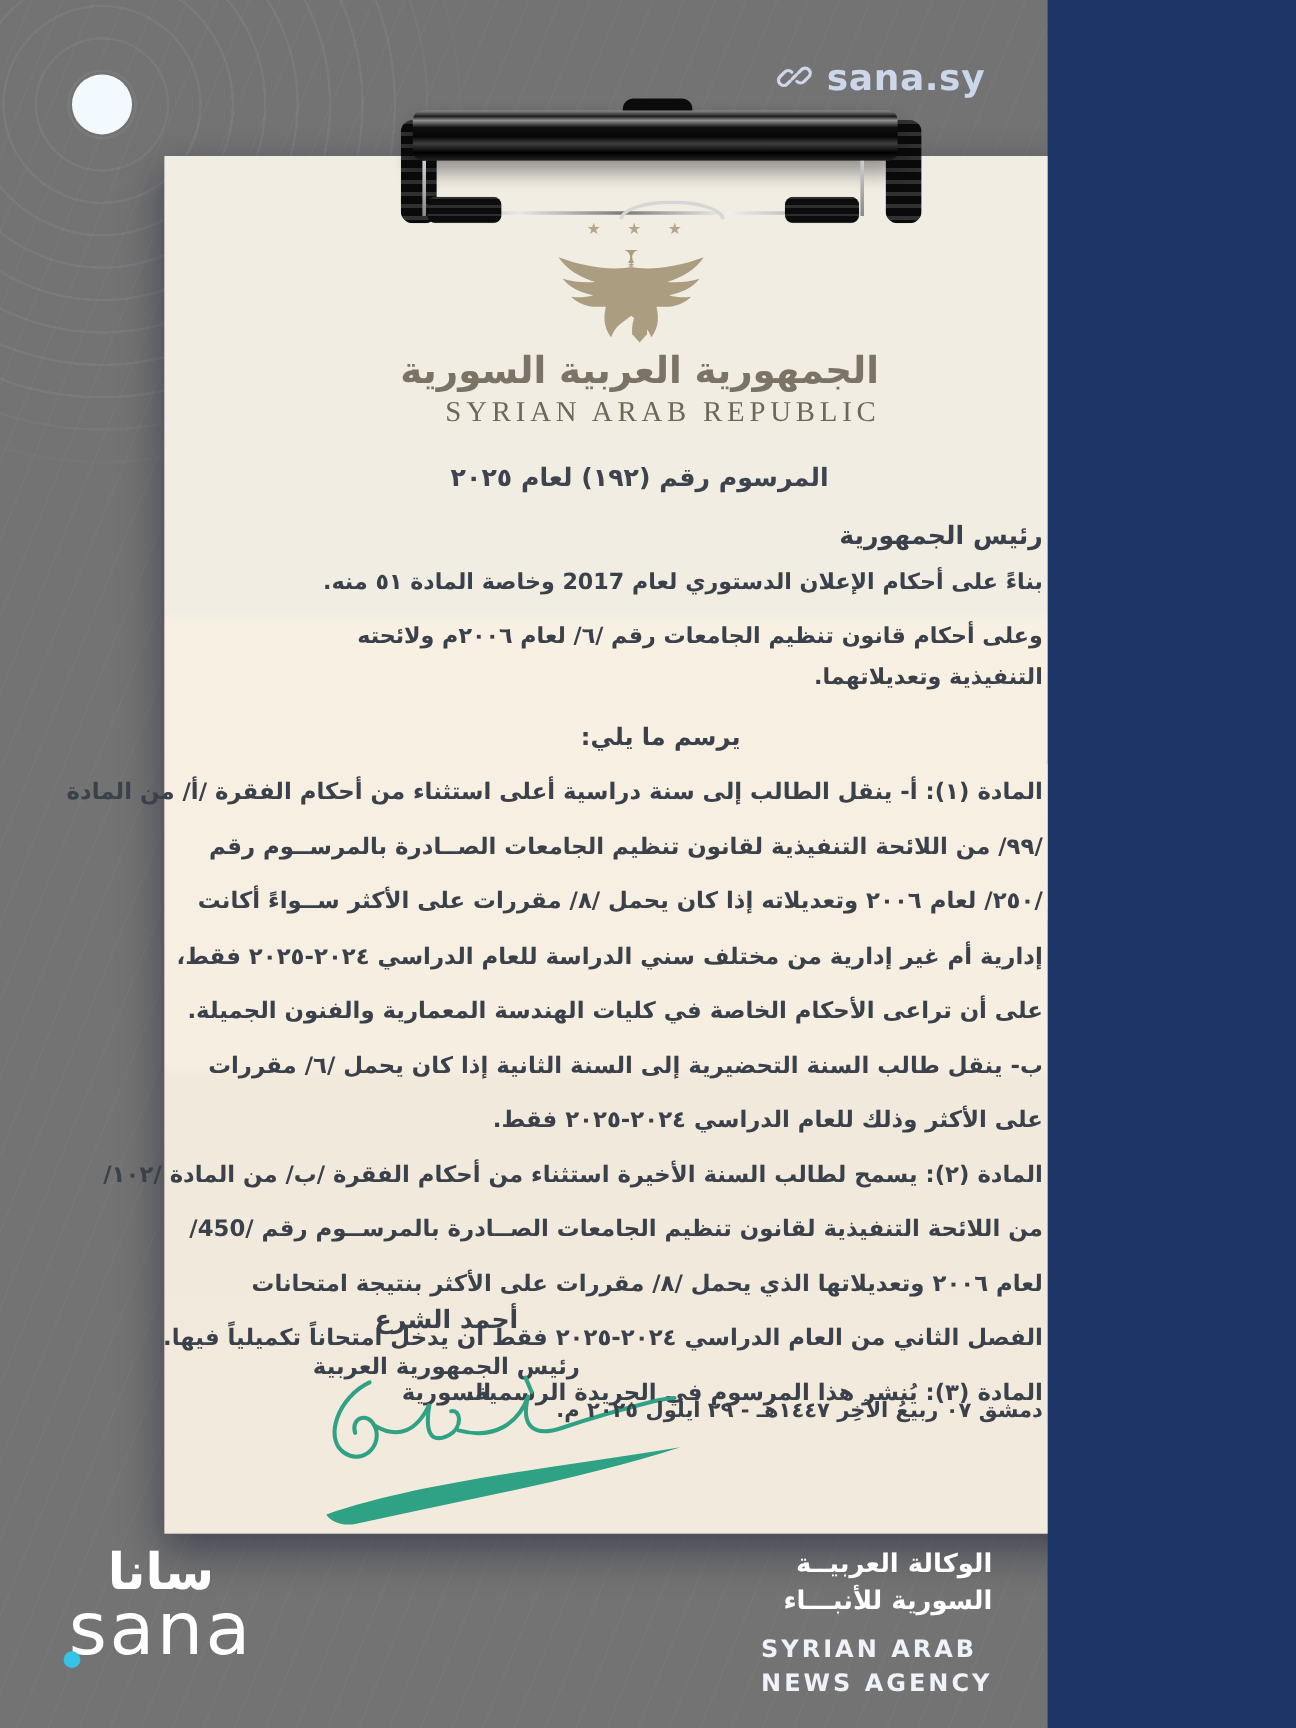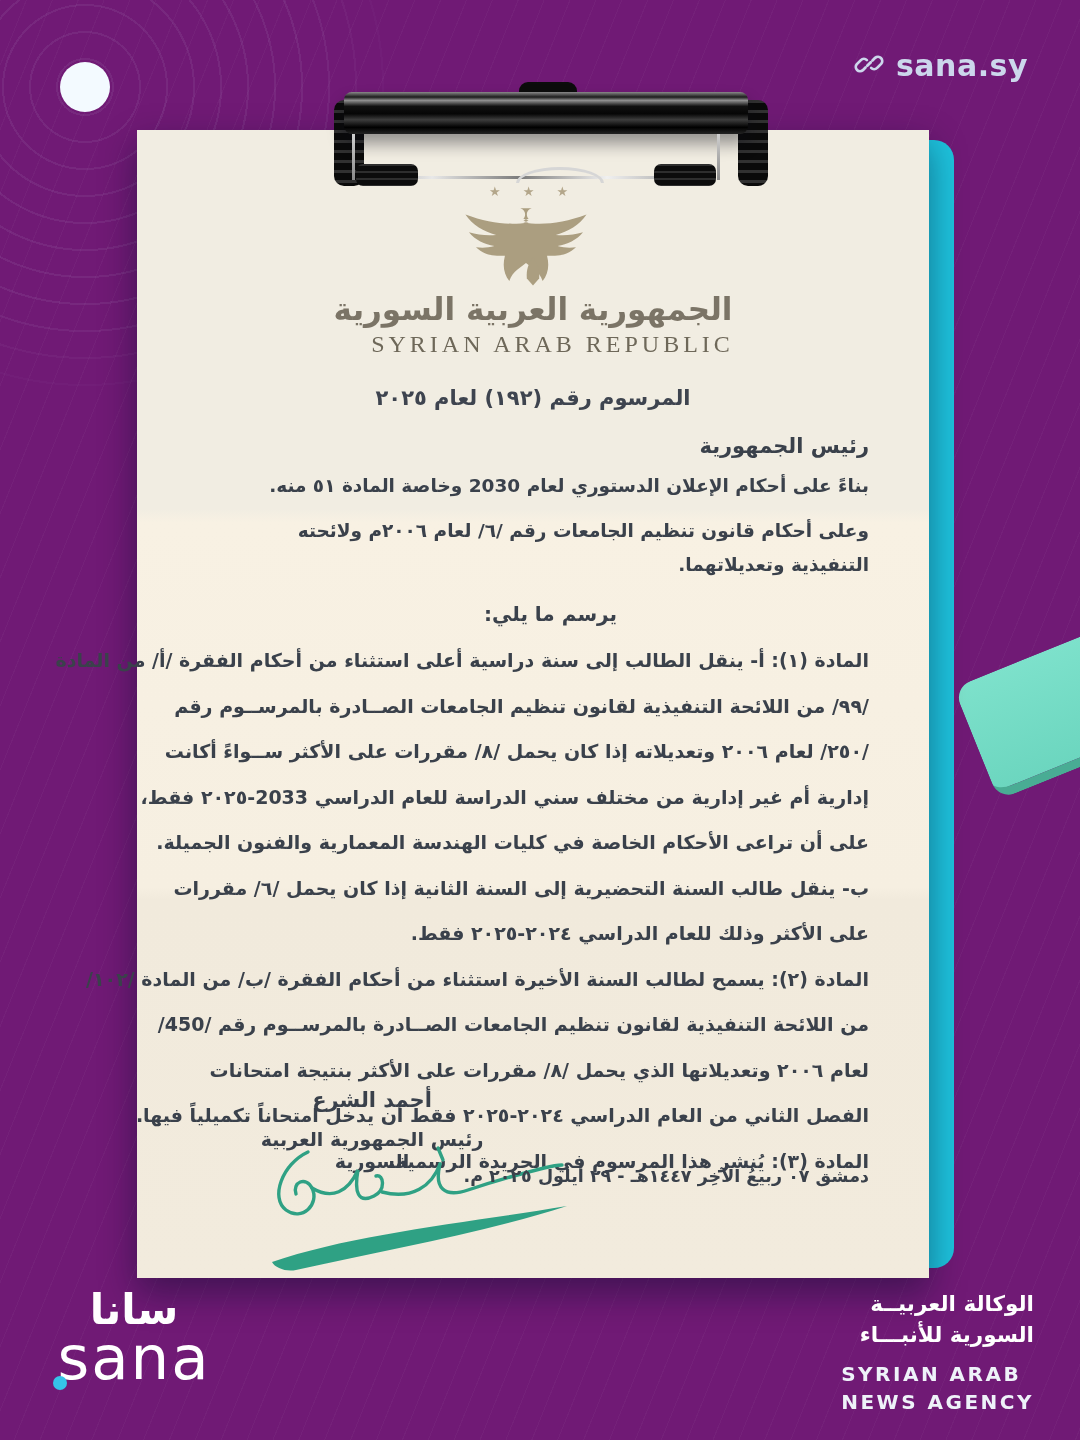--- a/index.html
+++ b/index.html
@@ -1,17 +1,17 @@
 <!DOCTYPE html>
 <html lang="ar"><head>
 <meta charset="utf-8">
 <style>
   html,body{margin:0;padding:0;background:#1d3466;}
-  .canvas{position:relative;width:1080px;height:1440px;overflow:hidden;
-          background:#701a75;font-family:"DejaVu Sans",sans-serif;}
+  .canvas{position:relative;width:857px;height:1440px;overflow:hidden;
+          background:#737373;font-family:"DejaVu Sans",sans-serif;padding-left:16px;}
   
   .bg-lines{position:absolute;inset:0;
     background:repeating-linear-gradient(112deg,rgba(255,255,255,0.030) 0 1px,transparent 1px 24px);}
   .bg-rings{position:absolute;left:0;top:0;width:520px;height:520px;
     background:repeating-radial-gradient(circle at 85px 87px,rgba(215,228,255,0.07) 0 2px,transparent 2px 27px);
     -webkit-mask-image:radial-gradient(circle at 85px 87px,#000 0 230px,transparent 330px);
     mask-image:radial-gradient(circle at 85px 87px,#000 0 230px,transparent 330px);}
   .white-dot{position:absolute;left:60px;top:62px;width:50px;height:50px;border-radius:50%;background:#f3faff;}
   
   .site-link{position:absolute;right:52px;top:48px;display:flex;align-items:center;gap:12px;color:#ccd7ec;}
@@ -104,31 +104,31 @@
         <path d="M100 62c-5 6-8 14-7 24l7 8 7-8c1-10-2-18-7-24z"></path>
       </svg>
       <div class="title-ar">الجمهورية العربية السورية</div>
       <div class="title-en">SYRIAN ARAB REPUBLIC</div>
       <div class="decree">المرسوم رقم (١٩٢) لعام ٢٠٢٥</div>
     </div>
 
     <div class="preamble">
       <div class="pre-head">رئيس الجمهورية</div>
       <div>
-          <div class="line">بناءً على أحكام الإعلان الدستوري لعام 2030 وخاصة المادة ٥١ منه.</div>
+          <div class="line">بناءً على أحكام الإعلان الدستوري لعام 2017 وخاصة المادة ٥١ منه.</div>
           <div class="line">وعلى أحكام قانون تنظيم الجامعات رقم /٦/ لعام ٢٠٠٦م ولائحته التنفيذية وتعديلاتهما.</div>
         </div>
       <div class="enact">يرسم ما يلي:</div>
     </div>
 
     <div class="body-lines">
         <div class="line"><b>المادة (١): أ- </b><span>ينقل الطالب إلى سنة دراسية أعلى استثناء من أحكام الفقرة /أ/ من المادة</span></div>
         <div class="line"><span>/٩٩/ من اللائحة التنفيذية لقانون تنظيم الجامعات الصــادرة بالمرســوم رقم</span></div>
         <div class="line"><span>/٢٥٠/ لعام ٢٠٠٦ وتعديلاته إذا كان يحمل /٨/ مقررات على الأكثر ســواءً أكانت</span></div>
-        <div class="line"><span>إدارية أم غير إدارية من مختلف سني الدراسة للعام الدراسي 2033-٢٠٢٥ فقط،</span></div>
+        <div class="line"><span>إدارية أم غير إدارية من مختلف سني الدراسة للعام الدراسي ٢٠٢٤-٢٠٢٥ فقط،</span></div>
         <div class="line"><span>على أن تراعى الأحكام الخاصة في كليات الهندسة المعمارية والفنون الجميلة.</span></div>
         <div class="line"><b>ب- </b><span>ينقل طالب السنة التحضيرية إلى السنة الثانية إذا كان يحمل /٦/ مقررات</span></div>
         <div class="line"><span>على الأكثر وذلك للعام الدراسي ٢٠٢٤-٢٠٢٥ فقط.</span></div>
         <div class="line"><b>المادة (٢): </b><span>يسمح لطالب السنة الأخيرة استثناء من أحكام الفقرة /ب/ من المادة /١٠٢/</span></div>
         <div class="line"><span>من اللائحة التنفيذية لقانون تنظيم الجامعات الصــادرة بالمرســوم رقم /450/</span></div>
         <div class="line"><span>لعام ٢٠٠٦ وتعديلاتها الذي يحمل /٨/ مقررات على الأكثر بنتيجة امتحانات</span></div>
         <div class="line"><span>الفصل الثاني من العام الدراسي ٢٠٢٤-٢٠٢٥ فقط أن يدخل امتحاناً تكميلياً فيها.</span></div>
         <div class="line"><b>المادة (٣): </b><span>يُنشر هذا المرسوم في الجريدة الرسمية.</span></div>
       </div>
 

